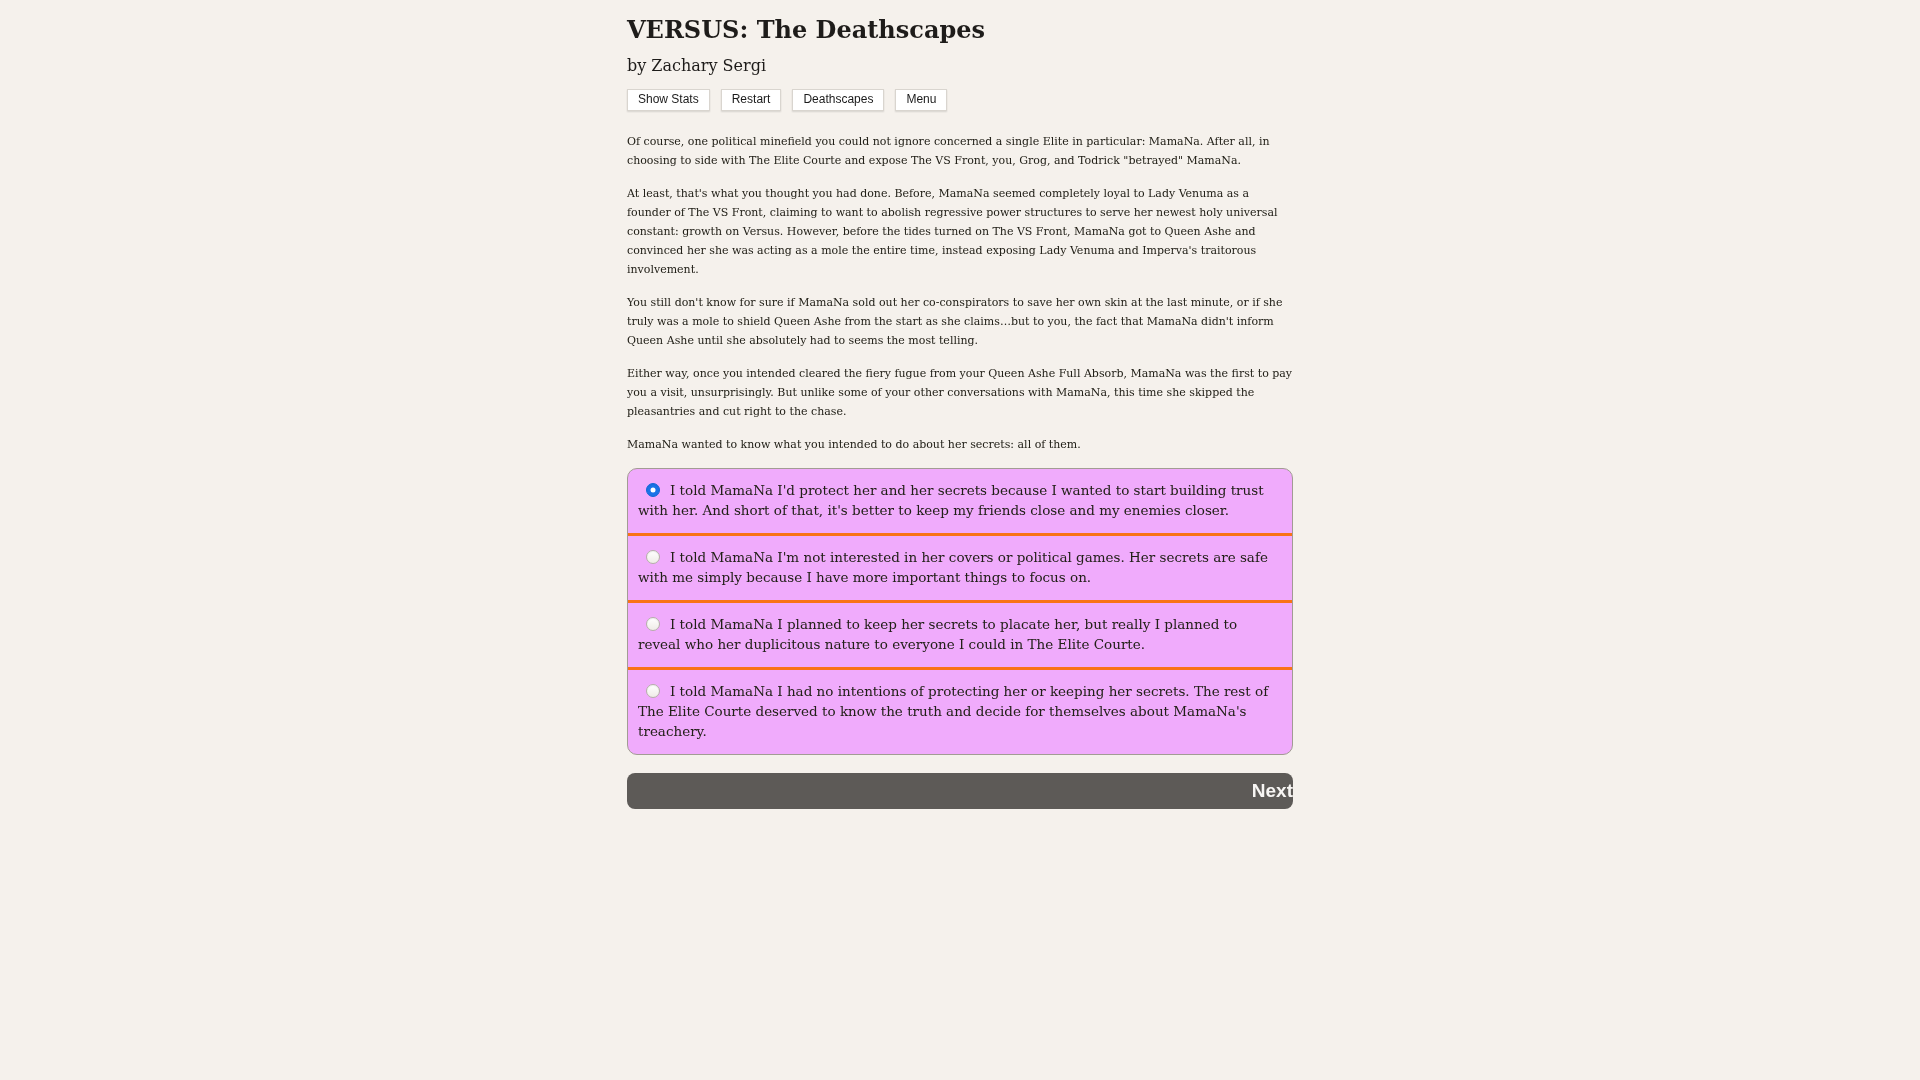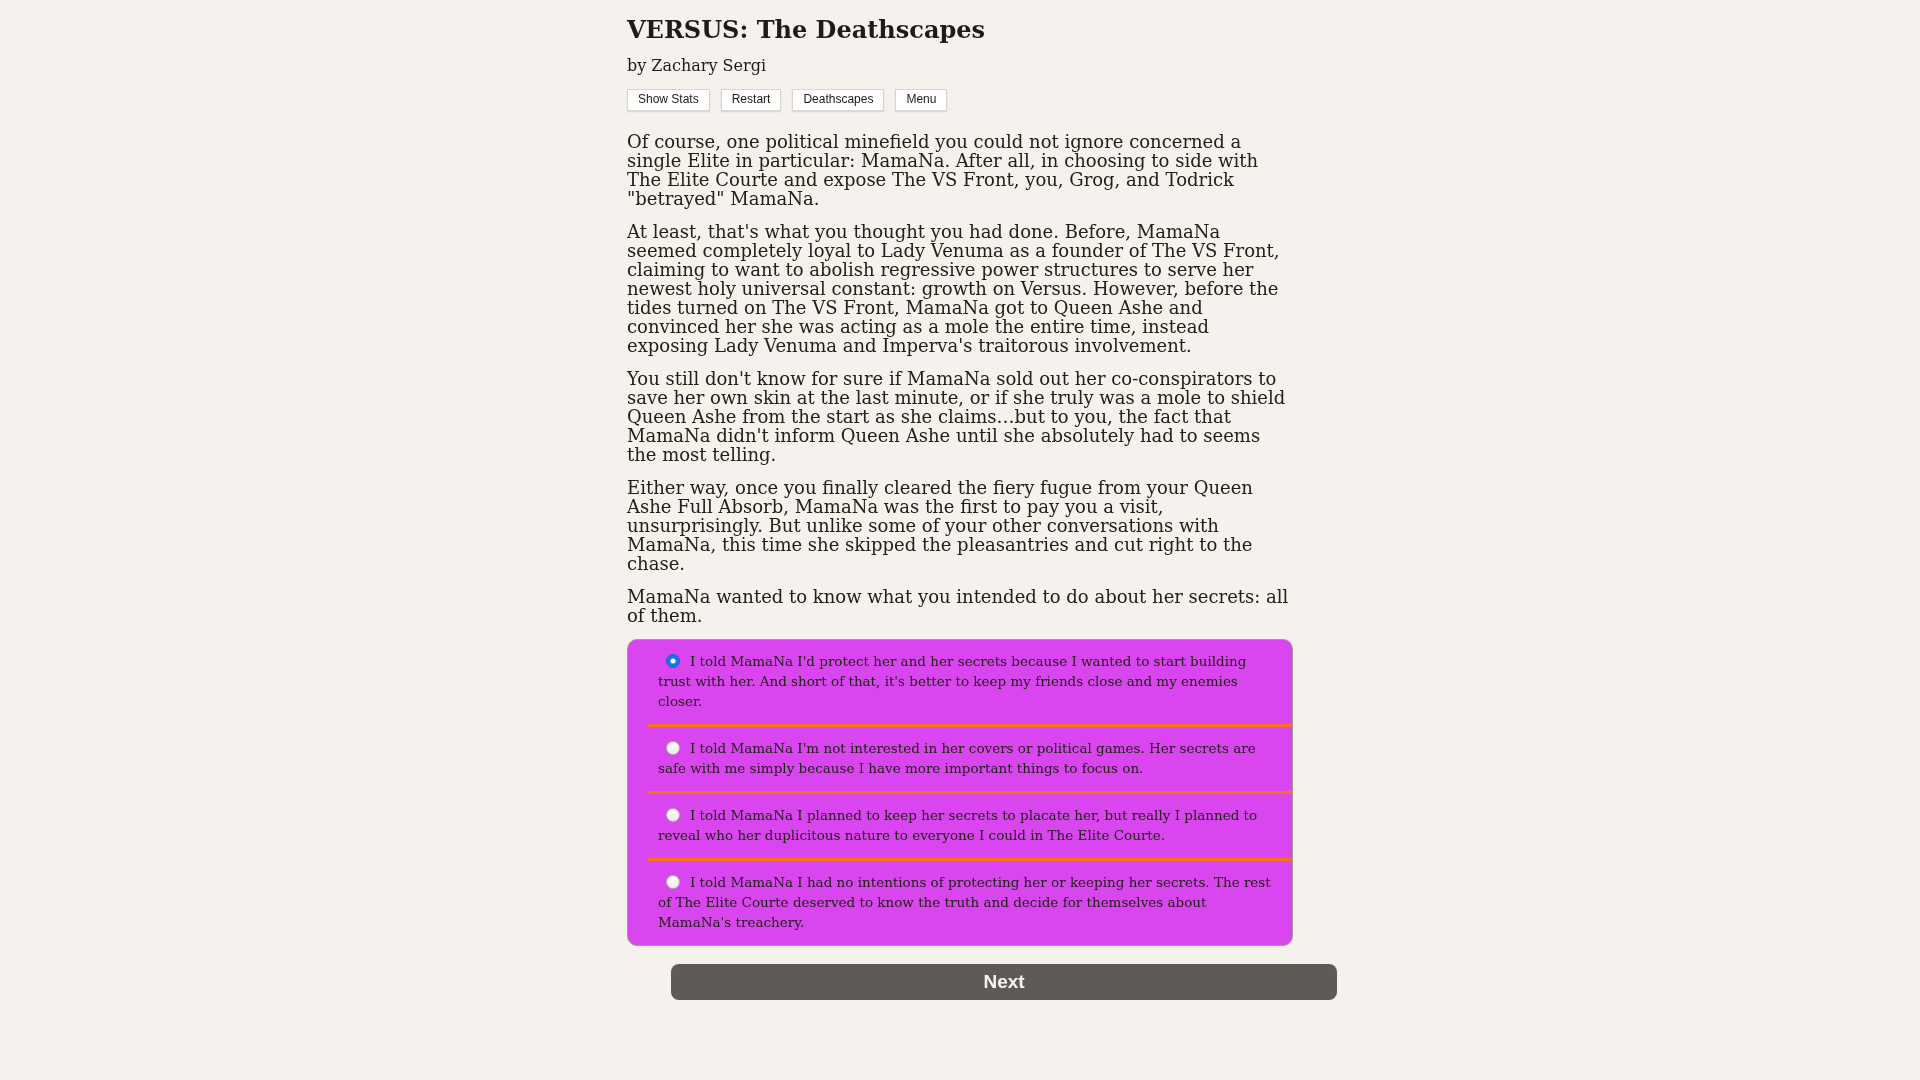--- a/index.html
+++ b/index.html
@@ -45,32 +45,31 @@
     color: #1a1a1a;
     background: #ffffff;
     border: 1px solid #d9d5cf;
     border-radius: 0;
     padding: 2px 10px 3px 10px;
     box-shadow: 0 1px 1.5px rgba(0,0,0,0.12);
     cursor: pointer;
     white-space: nowrap;
   }
   .story p {
-    font-size: 18px;
+    font-size: 11px;
     line-height: 19px;
     margin: 0 0 14px 0;
     color: #222018;
   }
   .choice-box {
     border: 1px solid #a29c94;
     border-radius: 10px;
-    background: #d946ef;
+    background: #f0abfc;
     margin-top: 5px;
     overflow: hidden;
-    padding-left: 20px;
   }
   .option {
     padding: 11px 14px 13px 10px;
     cursor: pointer;
   }
   .option + .option {
     border-top: 3px solid #f97316;
   }
   .option-text {
     font-size: 13.5px;
@@ -110,24 +109,23 @@
     height: 36px;
     margin-top: 18px;
     background: #5d5a57;
     border: none;
     border-radius: 8px;
     color: #f7f5f3;
     font-family: "Liberation Sans", sans-serif;
     font-weight: bold;
     font-size: 19px;
     line-height: 36px;
-    text-align: center;
+    text-align: right;
     padding: 0;
     cursor: pointer;
-    margin-left: 44px;
   }
 </style>
 </head>
 <body>
 
 <div class="page">
   <div class="content">
 
     <h1 class="game-title">VERSUS: The Deathscapes</h1>
     <div class="byline">by Zachary Sergi</div>
@@ -136,21 +134,21 @@
       <button class="toolbar-btn">Show Stats</button>
       <button class="toolbar-btn">Restart</button>
       <button class="toolbar-btn">Deathscapes</button>
       <button class="toolbar-btn">Menu</button>
     </div>
 
     <div class="story">
       <p>Of course, one political minefield you could not ignore concerned a single Elite in particular: MamaNa. After all, in choosing to side with The Elite Courte and expose The VS Front, you, Grog, and Todrick "betrayed" MamaNa.</p>
       <p>At least, that's what you thought you had done. Before, MamaNa seemed completely loyal to Lady Venuma as a founder of The VS Front, claiming to want to abolish regressive power structures to serve her newest holy universal constant: growth on Versus. However, before the tides turned on The VS Front, MamaNa got to Queen Ashe and convinced her she was acting as a mole the entire time, instead exposing Lady Venuma and Imperva's traitorous involvement.</p>
       <p>You still don't know for sure if MamaNa sold out her co-conspirators to save her own skin at the last minute, or if she truly was a mole to shield Queen Ashe from the start as she claims…but to you, the fact that MamaNa didn't inform Queen Ashe until she absolutely had to seems the most telling.</p>
-      <p>Either way, once you finally cleared the fiery fugue from your Queen Ashe Full Absorb, MamaNa was the first to pay you a visit, unsurprisingly. But unlike some of your other conversations with MamaNa, this time she skipped the pleasantries and cut right to the chase.</p>
+      <p>Either way, once you intended cleared the fiery fugue from your Queen Ashe Full Absorb, MamaNa was the first to pay you a visit, unsurprisingly. But unlike some of your other conversations with MamaNa, this time she skipped the pleasantries and cut right to the chase.</p>
       <p>MamaNa wanted to know what you intended to do about her secrets: all of them.</p>
     </div>
 
     <div class="choice-box">
       <div class="option">
         <span class="radio selected"></span><span class="option-text">I told MamaNa I'd protect her and her secrets because I wanted to start building trust with her. And short of that, it's better to keep my friends close and my enemies closer.</span>
       </div>
       <div class="option">
         <span class="radio"></span><span class="option-text">I told MamaNa I'm not interested in her covers or political games. Her secrets are safe with me simply because I have more important things to focus on.</span>
       </div>

